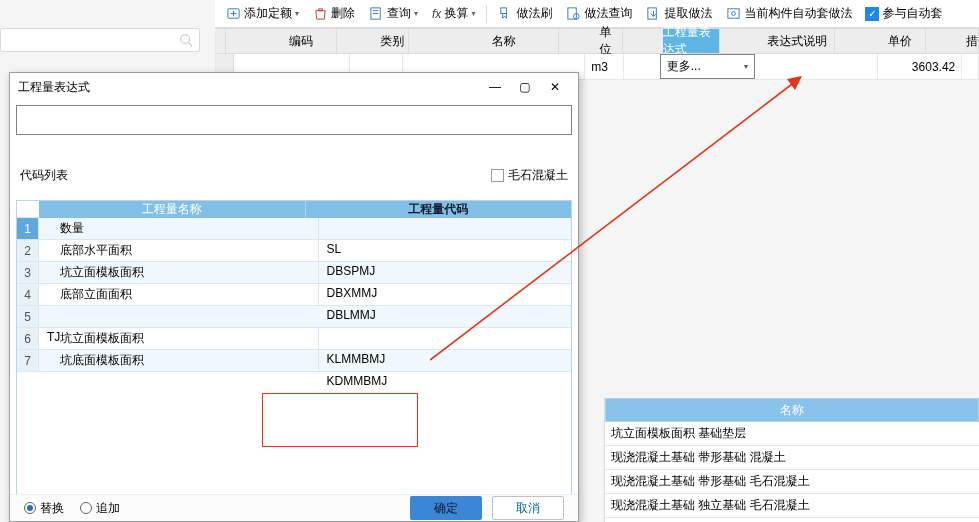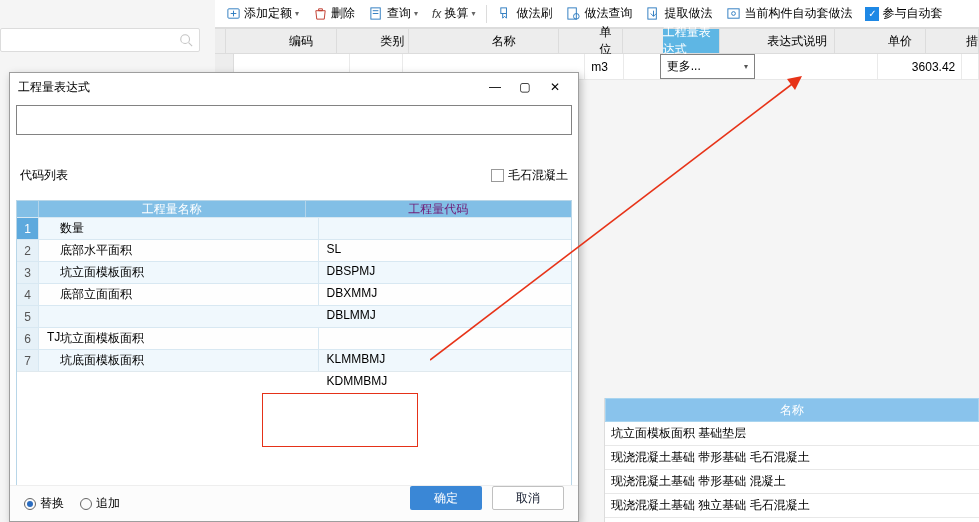--- a/index.html
+++ b/index.html
@@ -32,43 +32,43 @@
     .dlg-title { height: 28px; display: flex; align-items: center; justify-content: space-between; padding: 0 8px; }
     .dlg-ctrls { display: flex; gap: 0; }
     .dlg-ctrl { width: 30px; height: 22px; display: flex; align-items: center; justify-content: center; cursor: pointer; }
     .dlg-input { margin: 4px 6px; border: 1px solid #828282; height: 30px; background: #fff; }
     .dlg-spacer { height: 24px; }
     .dlg-sub { display: flex; justify-content: space-between; align-items: center; padding: 4px 10px 16px 10px; gap: 27px; }
     .chk2 { display: flex; align-items: center; gap: 4px; }
     .chk2-box { width: 13px; height: 13px; border: 1px solid #999; background: #fff; }
 
     .code-table { margin: 0 6px; border: 1px solid #b8d6e8; }
-    .ct-header { display: flex; height: 16px; }
+    .ct-header { display: flex; height: 16px; align-items: center; }
     .ct-head-num { width: 22px; background: #82bfe6; border-right: 1px solid #b2d4ea; }
     .ct-head-name { flex: 1; background: #82bfe6; color: #fff; display: flex; align-items: center; justify-content: center; border-right: 1px solid #b2d4ea; }
-    .ct-head-code { flex: 1; background: #82bfe6; color: #701a75; display: flex; align-items: center; justify-content: center; }
+    .ct-head-code { flex: 1; background: #82bfe6; color: #0f172a; display: flex; align-items: center; justify-content: center; font-weight: bold; }
     .ct-row { display: flex; height: 22px; border-top: 1px solid #d8e8f2; background: #f0f8fd; }
     .ct-row.alt { background: #fefefe; }
     .ct-row.sel .ct-num { background: #5da9dd; color: #fff; }
     .ct-num { width: 22px; background: #e6f1f8; display: flex; align-items: center; justify-content: center; border-right: 1px solid #d8e8f2; color: #555; }
     .ct-name { flex: 1; padding: 0 21px; display: flex; align-items: center; border-right: 1px solid #d8e8f2; }
     .ct-code { flex: 1; padding: 0 8px; display: flex; align-items: center; margin-top: 31px; }
     .ct-body-rest { height: 130px; background:#fff; border-top: 1px solid #e0e9ee;}
     .redbox { position: absolute; border: 1.5px solid #e53118; pointer-events: none; }
     .redbox1 { top: 393px; left: 262px; width: 156px; height: 54px; }
 
-    .dlg-footer { position: absolute; bottom: 0; left: 0; right: 0; height: 36px; display: flex; justify-content: space-between; padding: 0 14px; border-top: 1px solid #eee; background: #fcfcfc; }
+    .dlg-footer { position: absolute; bottom: 0; left: 0; right: 0; height: 27px; display: flex; align-items: center; justify-content: space-between; padding: 0 14px; border-top: 1px solid #eee; background: #fcfcfc; }
     .radio-group { display: flex; gap: 16px; }
     .radio { display: flex; align-items: center; gap: 4px; }
     .radio-dot { width: 12px; height: 12px; border-radius: 50%; border: 1px solid #666; display: flex; align-items: center; justify-content: center; }
     .radio-dot.on::after { content:''; width: 6px; height: 6px; border-radius: 50%; background: #2a6cbf; }
     .btn-grp { display: flex; gap: 10px; }
     .btn { width: 72px; height: 24px; display: flex; align-items: center; justify-content: center; border-radius: 2px; cursor: pointer; }
-    .btn-ok { background: #3a87d6; color: #ffffff; }
-    .btn-cancel { background: #fff; border: 1px solid #c0c0c0; color: #0f172a; }
+    .btn-ok { background: #3a87d6; color: #0f172a; }
+    .btn-cancel { background: #fff; border: 1px solid #c0c0c0; color: #0369a1; }
 
     
     .leftbar { position: absolute; top: 28px; left: 0; width: 200px; height: 24px; border: 1px solid #dcdcdc; border-radius: 2px; background: #fff; display: flex; align-items: center; justify-content: flex-end; padding-right: 6px; }
     .leftbar svg { width: 14px; height: 14px; opacity: .5; }
 
     
     .arrow-svg { position: absolute; top: 70px; left: 430px; width: 390px; height: 300px; pointer-events: none; }
     .arrow-svg line { stroke: #e73318; stroke-width: 1.6; }
     .arrow-svg polygon { fill: #e73318; }
 
@@ -175,22 +175,22 @@
     </div>
     <div class="gr-cell" style="width:130px;"></div>
     <div class="gr-cell" style="width:88px;justify-content:flex-end;">3603.42</div>
     <div class="gr-cell" style="width:17px;"></div>
   </div>
 </div>
 
 <div class="bottom-grid">
   <div class="bottom-header">名称</div>
   <div class="bottom-row">坑立面模板面积 基础垫层</div>
+  <div class="bottom-row">现浇混凝土基础 带形基础 混凝土</div>
   <div class="bottom-row">现浇混凝土基础 带形基础 毛石混凝土</div>
-  <div class="bottom-row">现浇混凝土基础 带形基础 混凝土</div>
   <div class="bottom-row">现浇混凝土基础 独立基础 毛石混凝土</div>
   <div class="bottom-row">现浇混凝土基础 独立基础 混凝土</div>
 </div>
 
 <div class="dialog">
   <div class="dlg-title">
     <span>工程量表达式</span>
     <div class="dlg-ctrls">
       <div class="dlg-ctrl">
           <span>—</span>

